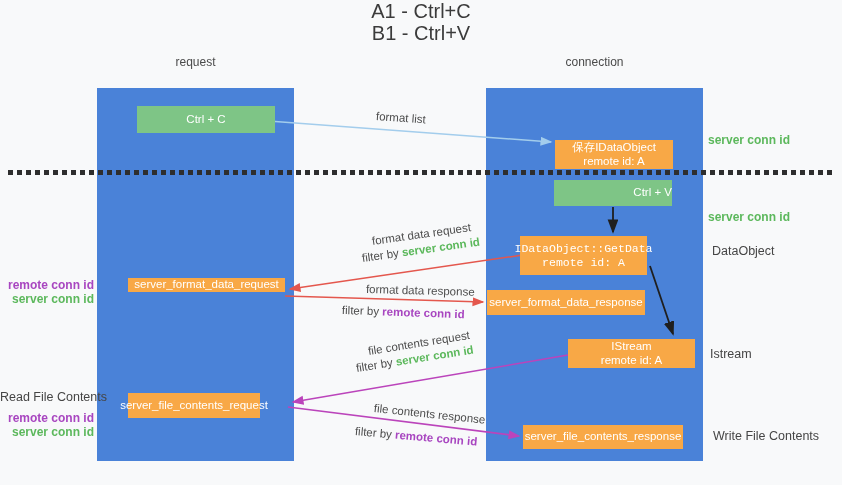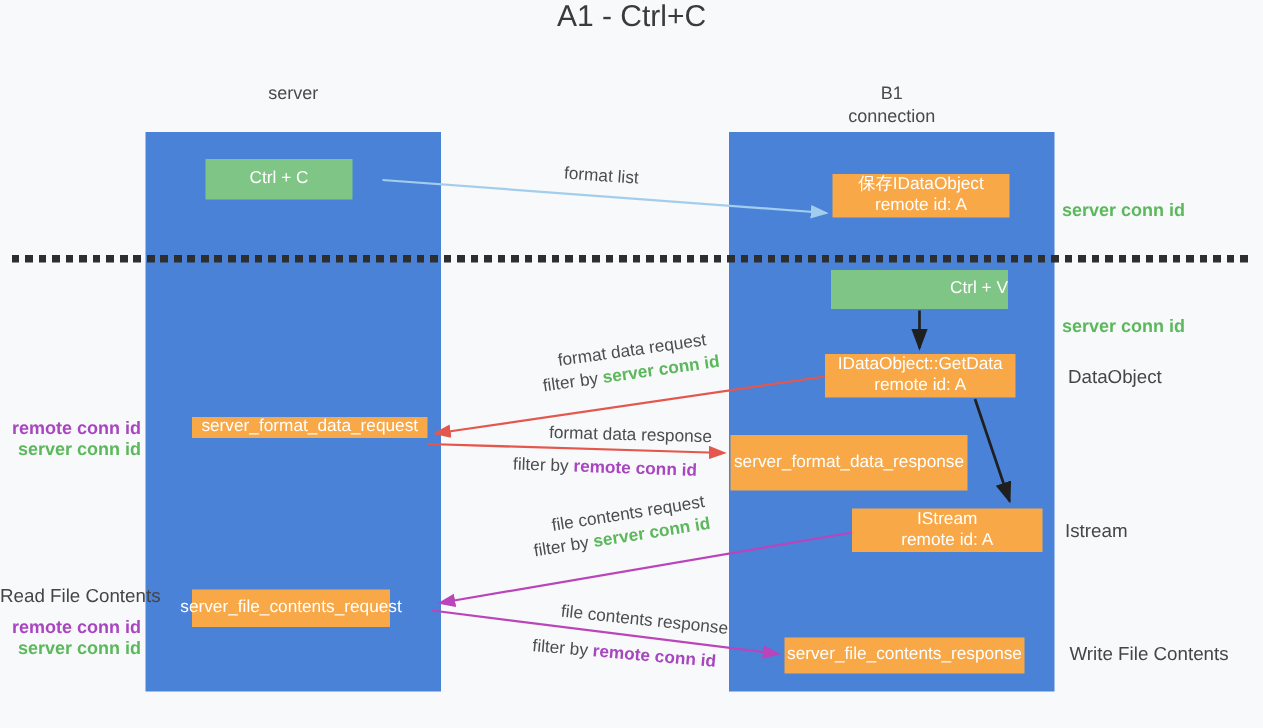--- a/index.html
+++ b/index.html
@@ -36,26 +36,26 @@
     background:repeating-linear-gradient(90deg,#2e2e2e 0 5px,transparent 5px 9px);
   }
   
   .node{
     display:flex;flex-direction:column;align-items:center;justify-content:center;
     color:#fff;font-size:11.5px;line-height:13.5px;text-align:center;
     box-sizing:border-box;
   }
   .node.green{background:#7ec586;}
   .node.orange{background:#f8a846;}
-  .n-ctrl-c{left:137px;top:106px;width:98px;height:27px;}
-  .n-save{left:555px;top:116px;width:118px;height:29px;}
+  .n-ctrl-c{left:137px;top:106px;width:138px;height:27px;}
+  .n-save{left:555px;top:140px;width:118px;height:29px;}
   .n-ctrl-v{left:554px;top:180px;width:118px;height:26px;align-items:flex-end;}
-  .n-getdata{left:550px;top:236px;width:127px;height:29px;}
+  .n-getdata{left:520px;top:236px;width:127px;height:39px;font-family:Liberation Mono, monospace;}
   .n-freq{left:128px;top:278px;width:157px;height:14px;}
-  .n-fresp{left:487px;top:290px;width:158px;height:37px;}
+  .n-fresp{left:487px;top:290px;width:158px;height:25px;}
   .n-istream{left:568px;top:339px;width:127px;height:29px;}
   .n-fileq{left:128px;top:393px;width:132px;height:25px;}
   .n-filer{left:523px;top:425px;width:160px;height:24px;}
   
   .slabel{font-size:12.5px;color:#454545;white-space:nowrap;}
   .slabel.bold-green{color:#5cb85c;font-weight:bold;font-size:12px;}
   .slabel.bold-purple{color:#a846c0;font-weight:bold;font-size:12px;}
   .ralign{text-align:right;}
   .sl-conn-top{left:708px;top:133px;}
   .sl-conn-mid{left:708px;top:210px;}
@@ -85,27 +85,27 @@
   .al-fcresp-filter{left:355px;top:425px;transform:rotate(5deg);}
   svg.arrows{left:0;top:0;pointer-events:none;}
 </style>
 </head>
 <body>
 
 <div class="canvas">
 
   <div class="abs title">
     <div>A1 - Ctrl+C</div>
+    <div>B1 - Ctrl+V</div>
   </div>
 
   <div class="abs lane-header a1">
-    <div>server</div>
+    <div>request</div>
   </div>
   <div class="abs lane-header b1">
-    <div>B1</div>
     <div>connection</div>
   </div>
 
   <div class="abs lane-col a1"></div>
   <div class="abs lane-col b1"></div>
 
   <div class="abs dotted"></div>
 
   <svg class="abs arrows" width="842" height="485" viewBox="0 0 842 485">
     <defs>

